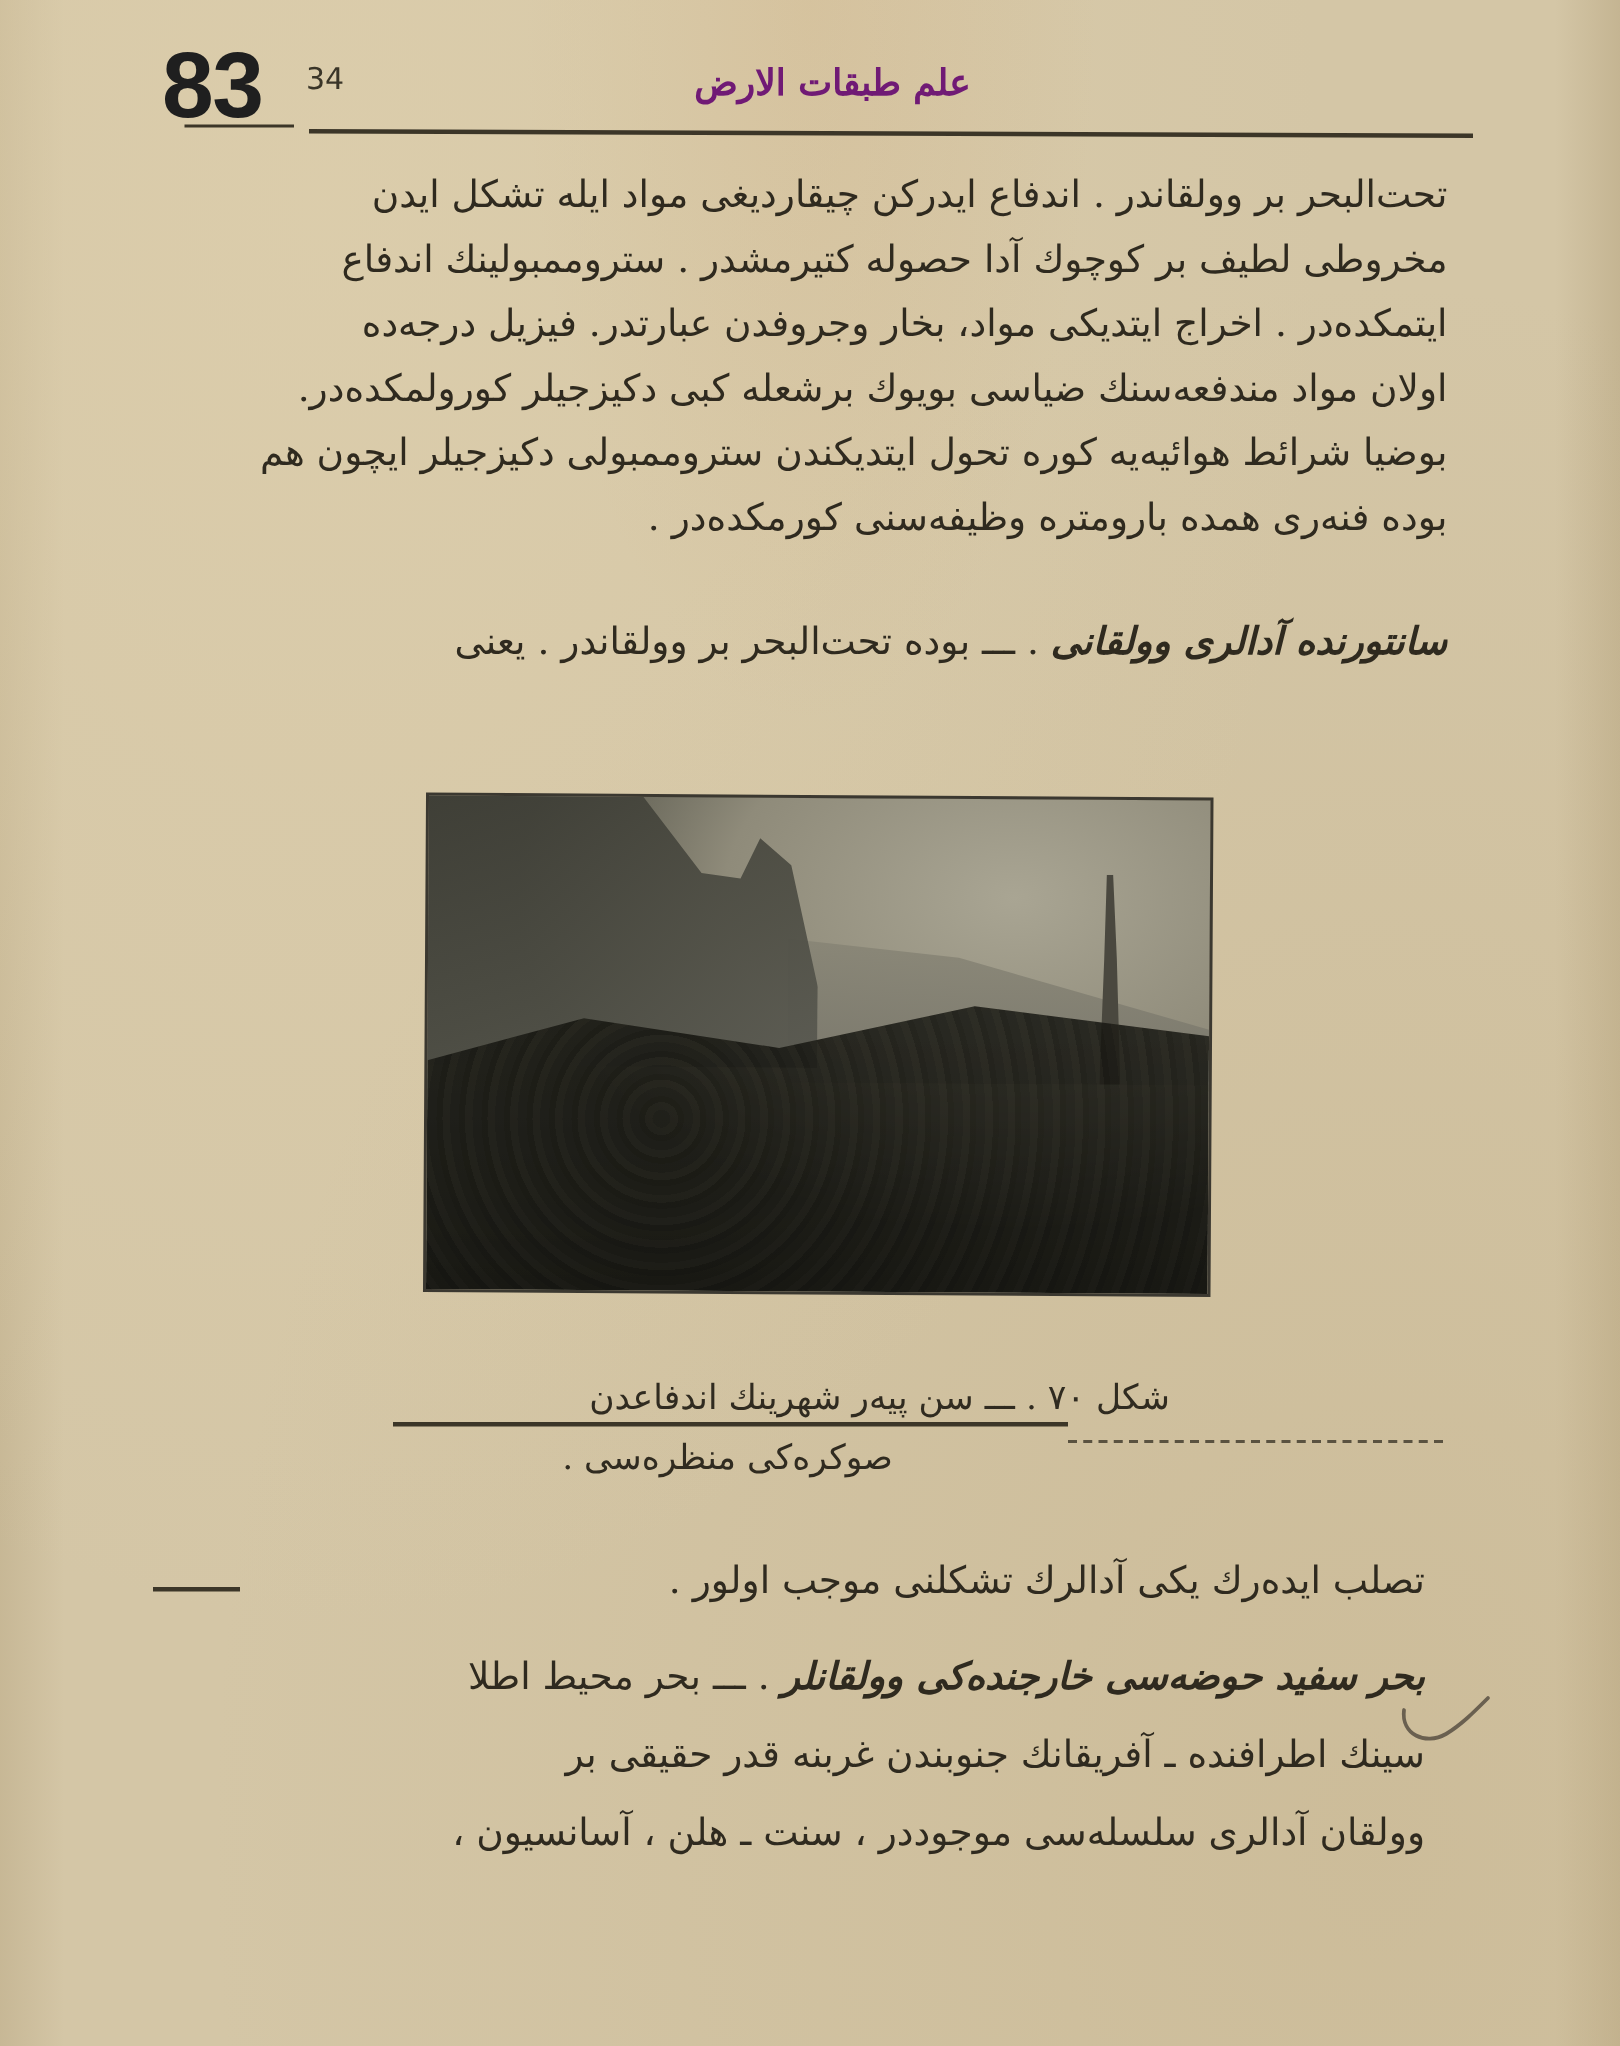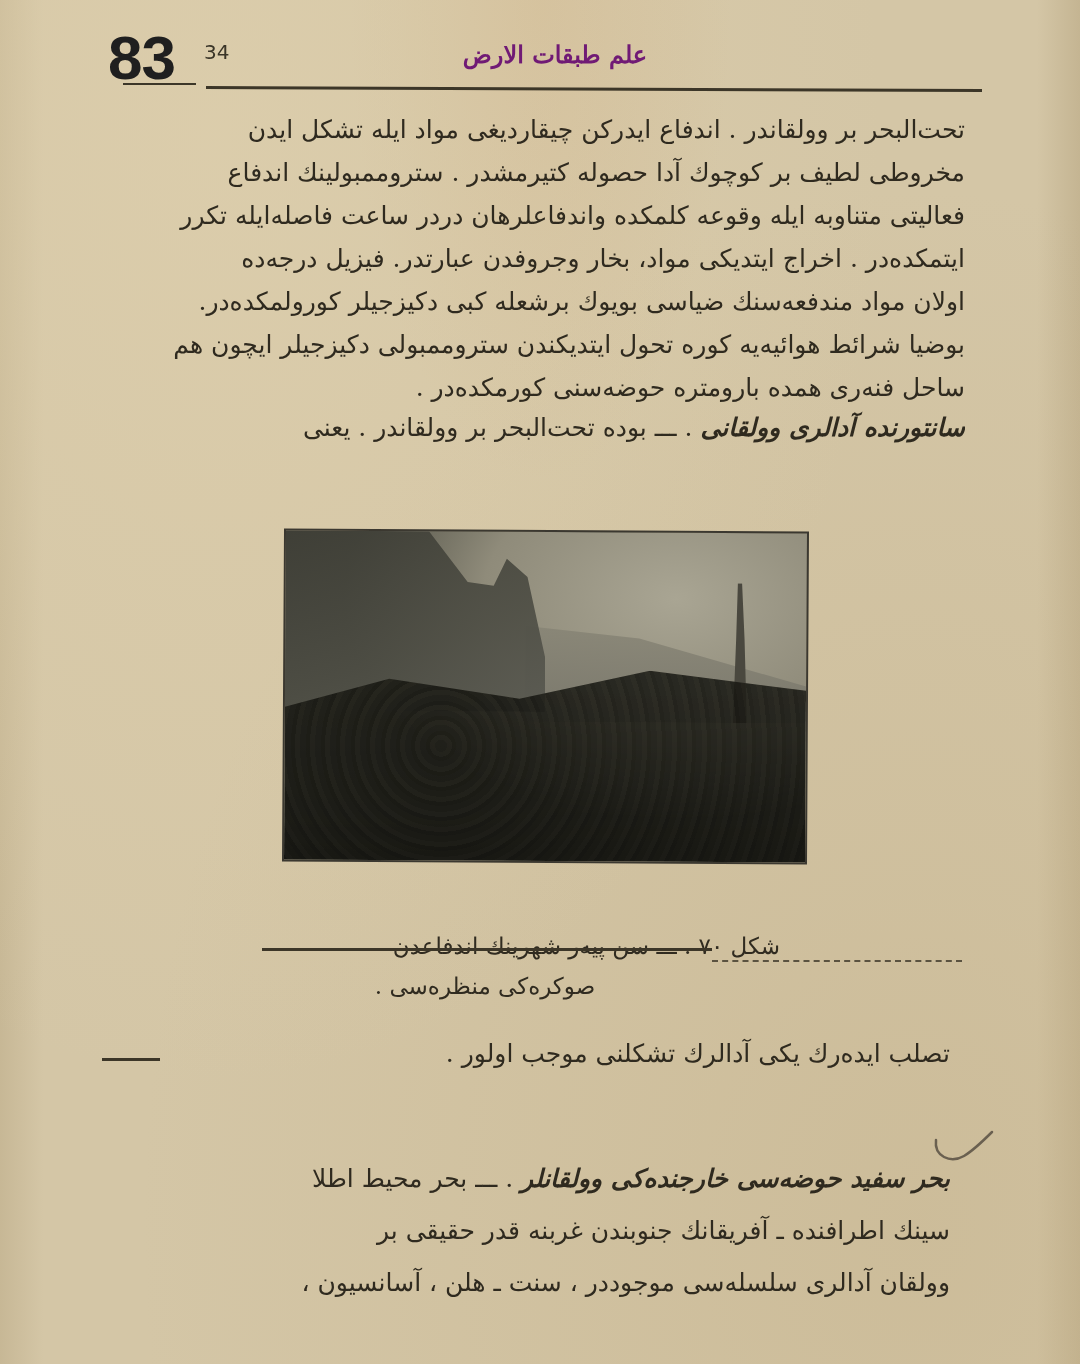--- a/index.html
+++ b/index.html
@@ -38,21 +38,21 @@
   .para {
     position: absolute; direction: rtl; text-align: justify; text-align-last: right;
     font-family: "DejaVu Serif", serif; font-size: 25px; line-height: 43px;
     color: #2f2a1f;
   }
   .para .line { display: block; white-space: nowrap; overflow: hidden; }
   .bold { font-weight: 700; font-style: italic; }
   .p1 { left: 135px; top: 108px; width: 830px; }
   .p2 { left: 135px; top: 406px; width: 830px; }
   .p3 { left: 100px; top: 1032px; width: 850px; }
-  .p4 { left: 110px; top: 1153px; width: 840px; line-height: 52px; }
+  .p4 { left: 110px; top: 1092px; width: 840px; line-height: 52px; }
 
   
   .figure {
     position: absolute; left: 283px; top: 530px; width: 525px; height: 333px;
     border: 2px solid #3b3830; box-sizing: border-box;
     transform: rotate(0.35deg);
     background:
       radial-gradient(ellipse at 75% 20%, #a9a593 0%, #8f8b7a 35%, rgba(0,0,0,0) 60%),
       radial-gradient(ellipse at 20% 25%, #4a4a40 0%, #55554a 40%, rgba(0,0,0,0) 70%),
       linear-gradient(180deg, #6f6c5e 0%, #7b7868 30%, #5a5a4e 55%, #4b4b42 75%, #3e3e37 100%);
@@ -81,21 +81,21 @@
       linear-gradient(180deg, #55554b, #3c3c35);
     background-blend-mode: multiply;
     opacity: 0.85;
     clip-path: polygon(0 20%, 20% 5%, 45% 15%, 70% 0, 100% 10%, 100% 100%, 0 100%);
   }
 
   
   .caption {
     position: absolute; left: 260px; top: 912px; width: 520px;
     direction: rtl; text-align: right;
-    font-family: "DejaVu Serif", serif; font-size: 23px; line-height: 40px; color: #302b20; margin-top: 14px;
+    font-family: "DejaVu Serif", serif; font-size: 23px; line-height: 40px; color: #302b20;
   }
   .caption .line2 { display: block; text-align: center; padding-right: 70px; }
   .cap-underline { position: absolute; left: 262px; top: 948px; width: 450px; height: 3px; background: #3c3628; }
   .cap-dotted { position: absolute; left: 712px; top: 960px; width: 250px; border-top: 2px dashed #5a5240; }
 
   .qadar-underline { position: absolute; left: 102px; top: 1058px; width: 58px; height: 3px; background: #3c3628; }
 
   
   .margin-note {
     position: absolute; left: 928px; top: 1122px; width: 70px; height: 50px;
@@ -108,25 +108,24 @@
 
   <div class="pg-num-latin">83</div>
   <div class="pg-num-arabic">34</div>
   <div class="running-title">علم طبقات الارض</div>
   <div class="hr-short"></div>
   <div class="hr-long"></div>
 
   <div class="para p1">
     <span class="line">تحت‌البحر بر وولقاندر . اندفاع ایدرکن چیقاردیغی مواد ایله تشکل ایدن</span>
     <span class="line">مخروطی لطیف بر کوچوك آدا حصوله کتیرمشدر . ستروممبولینك اندفاع</span>
-    <span class="line">فعالیتی متناوبه ایله وقوعه کلمکده واندفاعلرهان دردر ساعت فاصله‌ایله تکرر</span>
     <span class="line">ایتمکده‌در . اخراج ایتدیکی مواد، بخار وجروفدن عبارتدر. فیزیل درجه‌ده</span>
     <span class="line">اولان مواد مندفعه‌سنك ضیاسی بویوك برشعله کبی دکیزجیلر کورولمکده‌در.</span>
     <span class="line">بوضیا شرائط هوائیه‌یه کوره تحول ایتدیکندن ستروممبولی دکیزجیلر ایچون هم</span>
-    <span class="line">ساحل فنه‌ری همده بارومتره حوضه‌سنی کورمکده‌در .</span>
+    <span class="line">بوده فنه‌ری همده بارومتره وظیفه‌سنی کورمکده‌در .</span>
   </div>
 
   <div class="para p2">
     <span class="line">
       <span class="bold">سانتورنده آدالری وولقانی</span>
       <span>. ـــ بوده تحت‌البحر بر وولقاندر . یعنی</span>
     </span>
   </div>
 
   <div class="figure">

